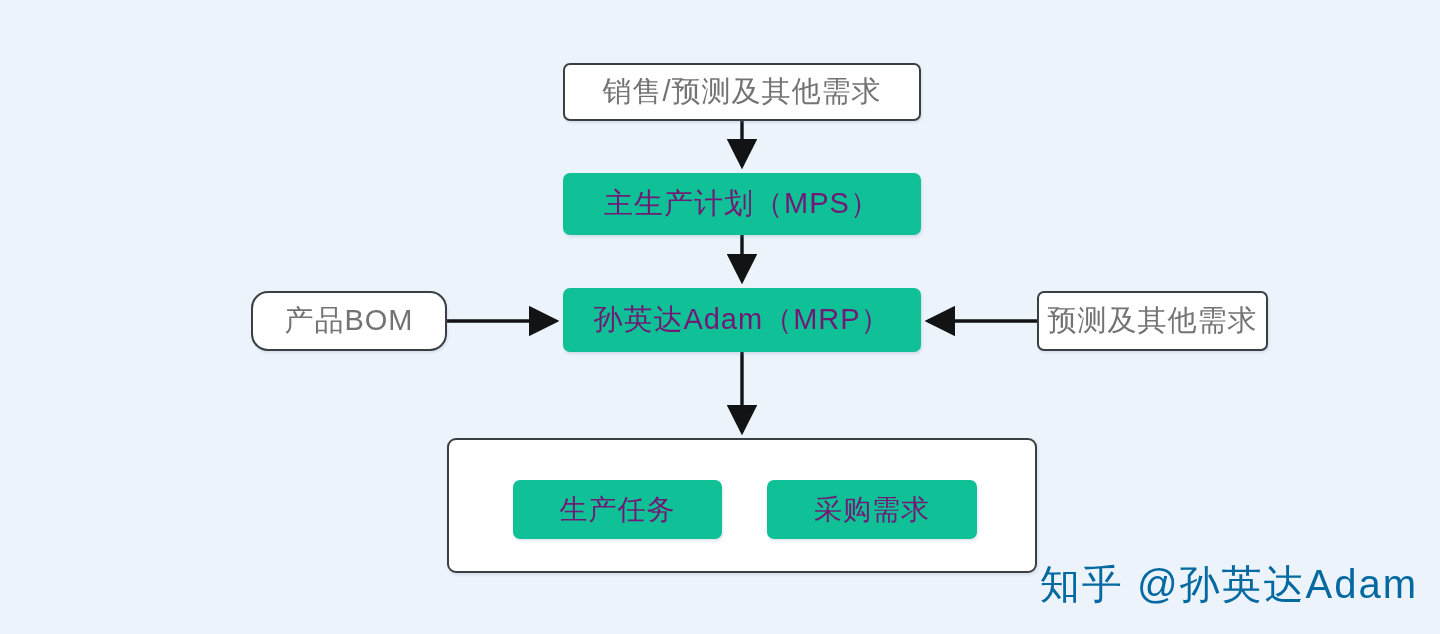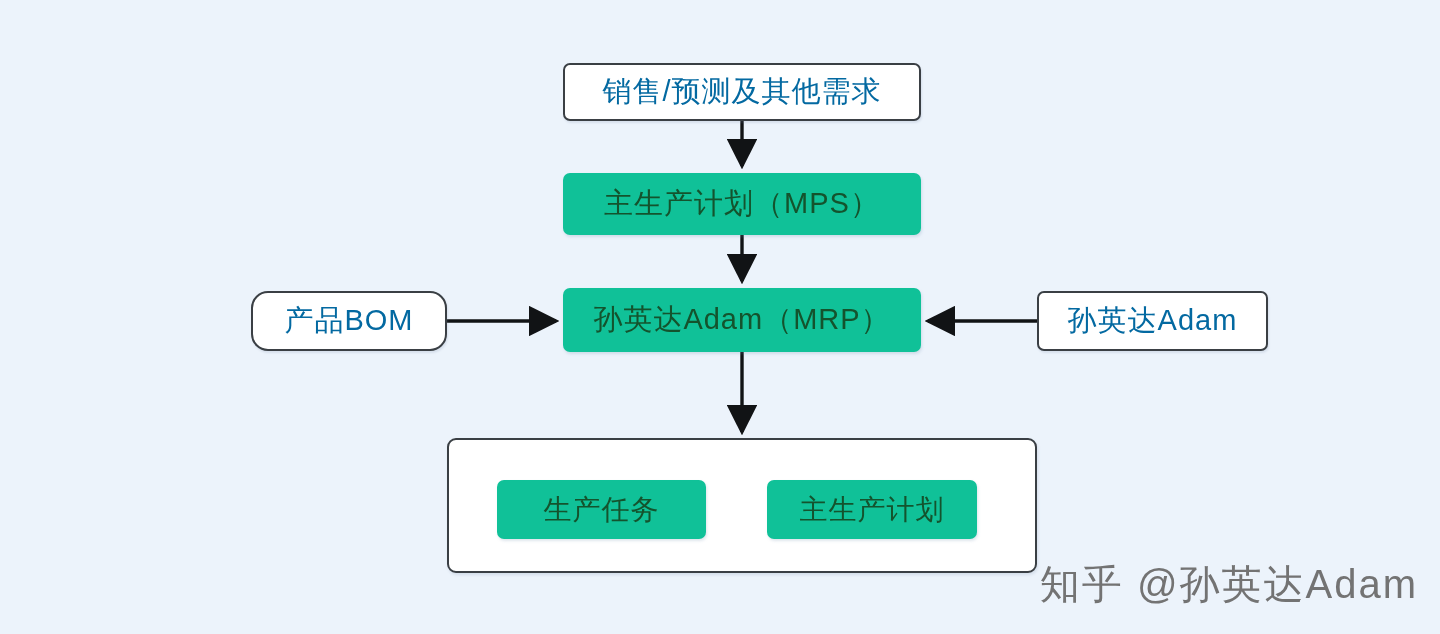--- a/index.html
+++ b/index.html
@@ -28,28 +28,28 @@
     align-items: center;
     justify-content: center;
     text-align: center;
     white-space: nowrap;
     user-select: none;
   }
   .node-white {
     background: #ffffff;
     border: 2px solid #3a3f44;
     border-radius: 7px;
-    color: #0369a1;
+    color: #737373;
     box-shadow: 1px 2px 2px rgba(120,140,170,0.18);
   }
   .node-green {
     background: #10c198;
     border: none;
     border-radius: 7px;
-    color: #14532d;
+    color: #701a75;
     box-shadow: 1px 2px 3px rgba(110,140,175,0.22);
   }
   .node-container {
     background: #ffffff;
     border: 2px solid #3a3f44;
     border-radius: 9px;
     box-shadow: 1px 2px 3px rgba(120,140,170,0.20);
     display: block;
   }
 
@@ -71,21 +71,21 @@
     font-size: 29px; letter-spacing: 1px; border-radius: 17px;
   }
   #node-inventory {
     left: 1037px; top: 291px; width: 231px; height: 60px;
     font-size: 29px; letter-spacing: 1px;
   }
   #node-outputs {
     left: 447px; top: 438px; width: 590px; height: 135px;
   }
   #btn-production {
-    left: 48px; top: 40px; width: 209px; height: 59px;
+    left: 64px; top: 40px; width: 209px; height: 59px;
     font-size: 28px; letter-spacing: 1px;
     position: absolute;
   }
   #btn-purchase {
     left: 318px; top: 40px; width: 210px; height: 59px;
     font-size: 28px; letter-spacing: 1px;
     position: absolute;
   }
 
   
@@ -95,21 +95,21 @@
     width: 1440px; height: 634px;
     pointer-events: none;
   }
 
   
   #watermark {
     position: absolute;
     right: 22px;
     bottom: 22px;
     font-size: 40px;
-    color: #737373;
+    color: #0369a1;
     letter-spacing: 2px;
     white-space: nowrap;
     user-select: none;
     font-weight: 400;
   }
 </style>
 </head>
 <body>
 
 <div id="canvas">
@@ -142,27 +142,27 @@
 
   <div class="node node-green" id="node-mrp">
     <span>孙英达Adam（MRP）</span>
   </div>
 
   <div class="node node-white" id="node-bom">
     <span>产品BOM</span>
   </div>
 
   <div class="node node-white" id="node-inventory">
-    <span>孙英达Adam</span>
+    <span>预测及其他需求</span>
   </div>
 
   <div class="node node-container" id="node-outputs">
     <div class="node node-green" id="btn-production">
       <span>生产任务</span>
     </div>
     <div class="node node-green" id="btn-purchase">
-      <span>主生产计划</span>
+      <span>采购需求</span>
     </div>
   </div>
 
   <div id="watermark">知乎 @孙英达Adam</div>
 
 </div>
 
 </body></html>

